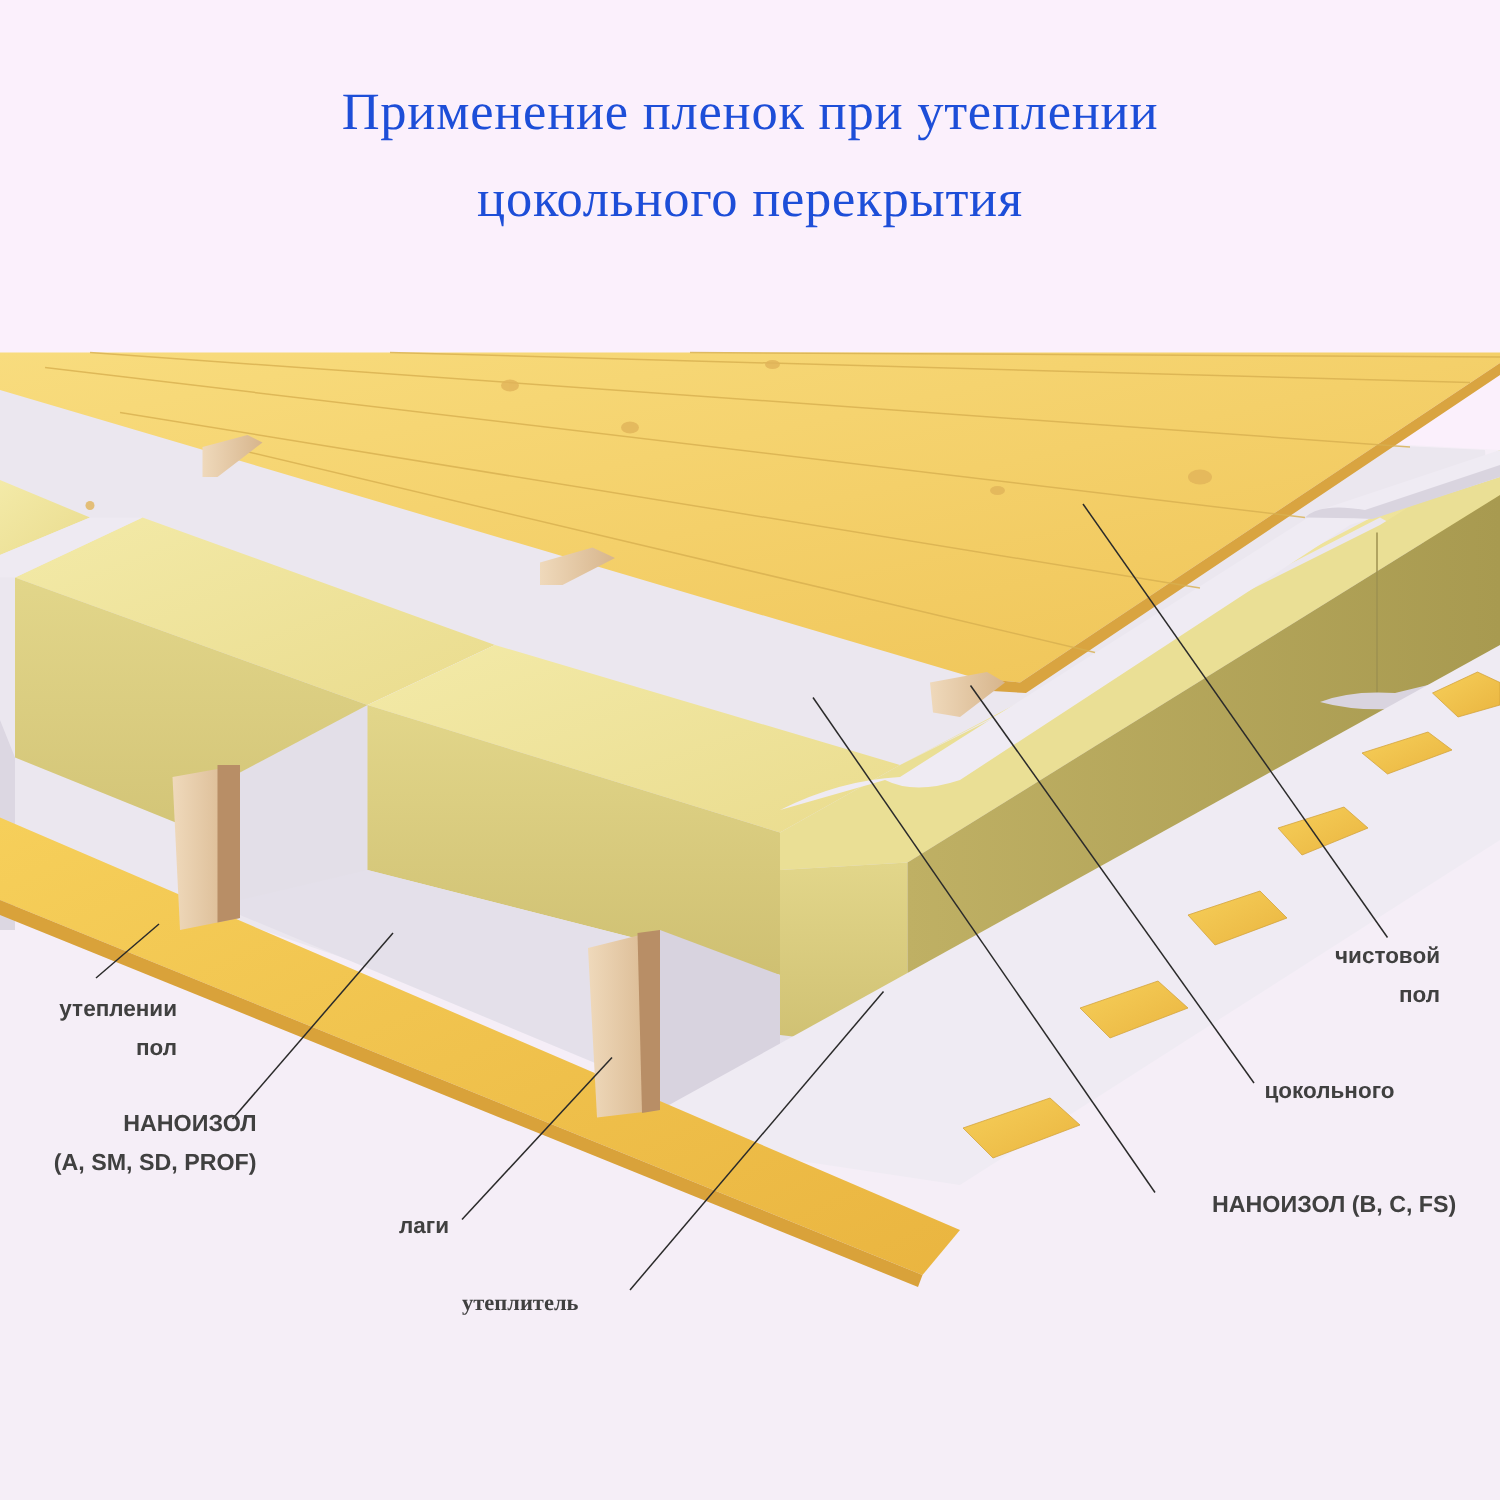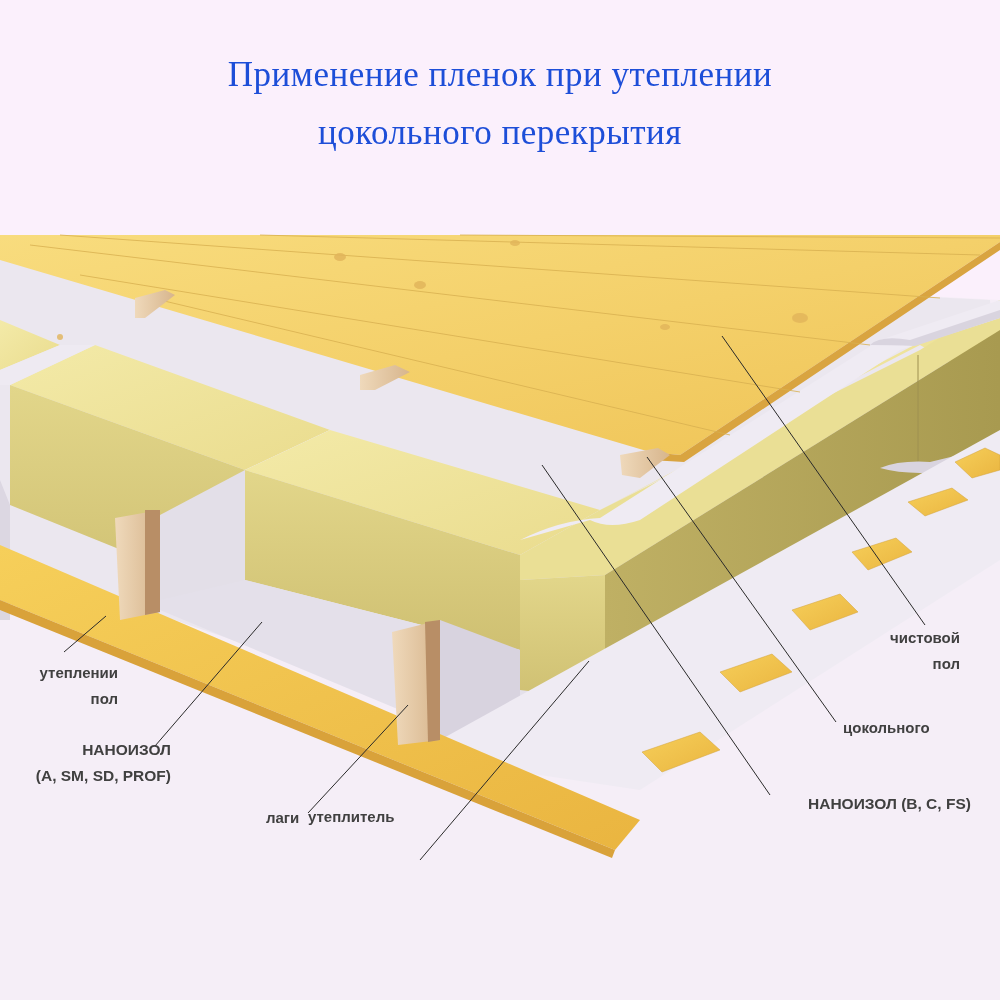--- a/index.html
+++ b/index.html
@@ -176,21 +176,21 @@
   <span>пол</span>
 </div>
 
 <div class="label big" style="left:2px; top:737px; width:150px;margin-left:19px;">
   <span>НАНОИЗОЛ</span>
   <span>(A, SM, SD, PROF)</span>
 </div>
 
 <div class="label" style="left:266px; top:805px;">лаги</div>
 
-<div class="label" style="left:308px; top:804px;">утеплитель</div>
+<div class="label" style="left:308px; top:856px;font-family:Liberation Serif, serif;">утеплитель</div>
 
 <div class="label" style="left:880px; top:625px; width:80px;">
   <span>чистовой</span>
   <span>пол</span>
 </div>
 
 <div class="label" style="left:843px; top:715px;">цокольного</div>
 
 <div class="label big" style="left:808px; top:791px;">НАНОИЗОЛ (B, C, FS)</div>
 

